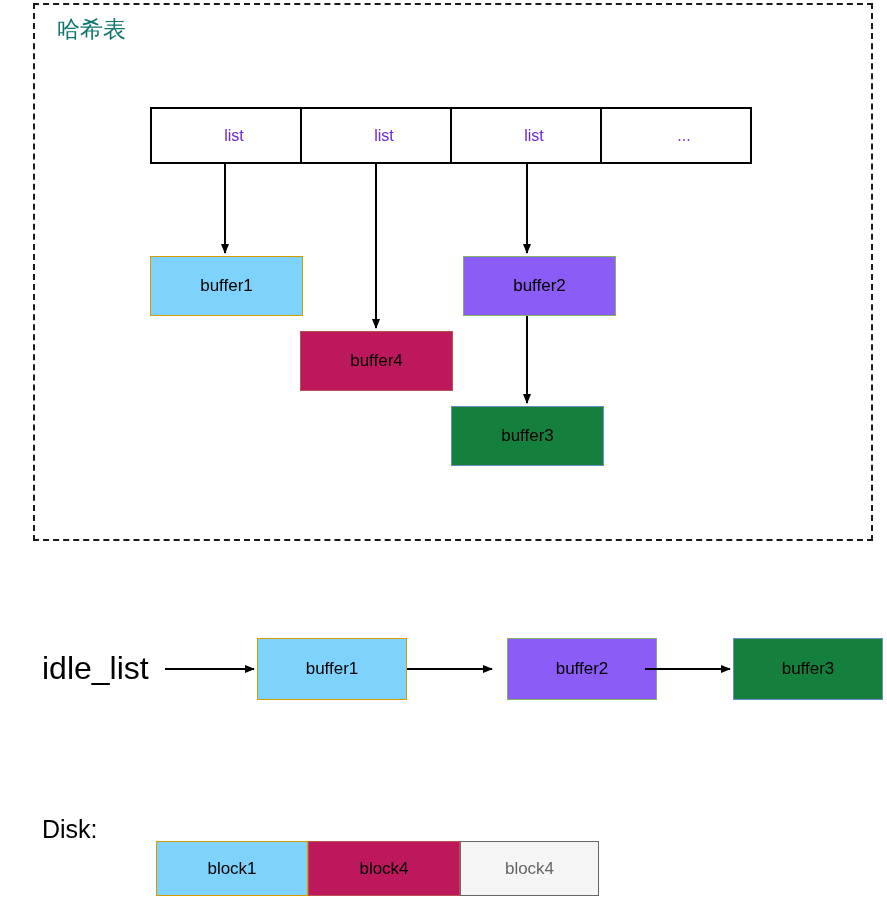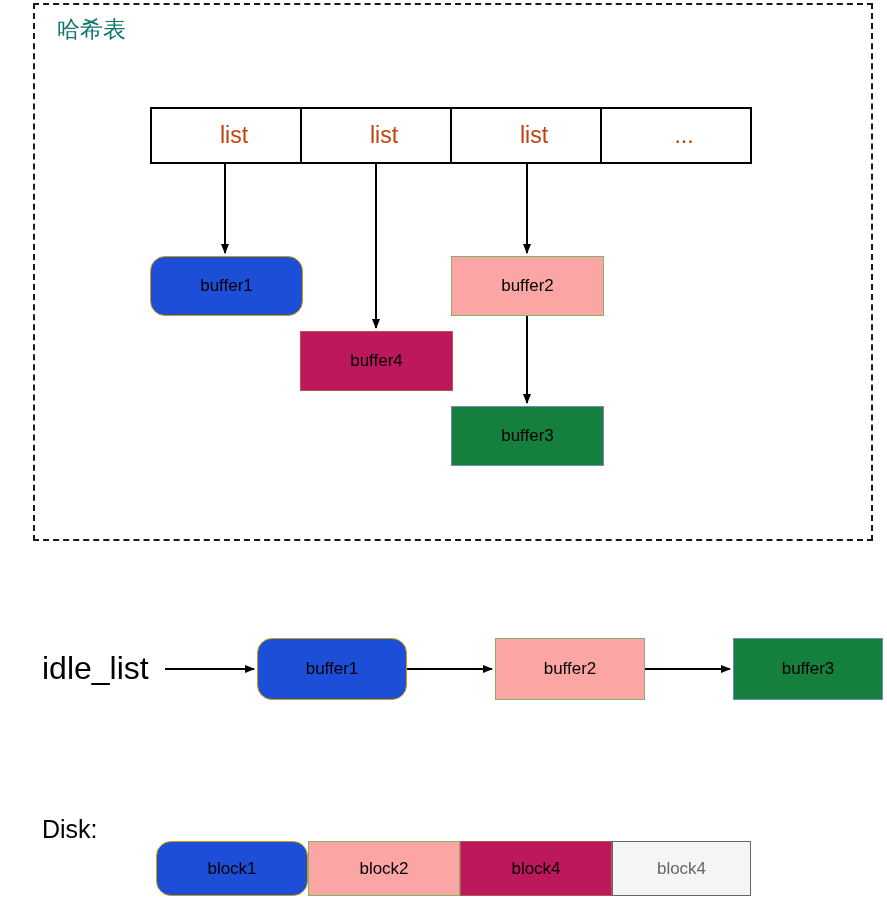--- a/index.html
+++ b/index.html
@@ -43,38 +43,38 @@
     height: 57px;
     display: flex;
     border: 2px solid #000000;
     background: #ffffff;
   }
   #bucket-table .cell {
     flex: 1 1 0;
     display: flex;
     align-items: center;
     justify-content: center;
-    font-size: 23px;
+    font-size: 16px;
     border-right: 2px solid #000000;
-    color: #c2410c;
+    color: #6d28d9;
     padding-left: 16px;
   }
   #bucket-table .cell:last-child { border-right: none; }
 
   
   .node {
     display: flex;
     align-items: center;
     justify-content: center;
     font-size: 17px;
     border-width: 1.5px;
     border-style: solid;
   }
-  .node.orange { background: #1d4ed8; border-color: #d79b00; border-radius: 15px; }
-  .node.green  { background: #fca5a5; border-color: #82b366; }
+  .node.orange { background: #7dd3fc; border-color: #d79b00; }
+  .node.green  { background: #8b5cf6; border-color: #82b366; margin-left: 12px; }
   .node.red    { background: #be185d; border-color: #b85450; }
   .node.blue   { background: #15803d; border-color: #6c8ebf; }
   .node.gray   { background: #f5f5f5; border-color: #666666; color: #666666; }
 
   
   #hb-buffer1 { left: 150px; top: 256px; width: 153px; height: 60px; }
   #hb-buffer4 { left: 300px; top: 331px; width: 153px; height: 60px; }
   #hb-buffer2 { left: 451px; top: 256px; width: 153px; height: 60px; }
   #hb-buffer3 { left: 451px; top: 406px; width: 153px; height: 60px; }
 
@@ -148,21 +148,20 @@
 <div class="abs node orange" id="il-buffer1">buffer1</div>
 
 <div class="abs node green" id="il-buffer2">buffer2</div>
 
 <div class="abs node blue" id="il-buffer3">buffer3</div>
 
 <div class="abs" id="disk-label">Disk:</div>
 
 <div class="abs" id="disk-strip">
   <div class="node orange">block1</div>
-  <div class="node green">block2</div>
   <div class="node red">block4</div>
   <div class="node gray">block4</div>
 </div>
 
 <svg class="abs" id="arrow-layer" viewBox="0 0 887 903" xmlns="http://www.w3.org/2000/svg">
   <defs>
     <marker id="arrowhead" markerWidth="10" markerHeight="8" refX="9" refY="4" orient="auto" markerUnits="userSpaceOnUse">
       <path d="M0,0 L10,4 L0,8 z" fill="#000000"></path>
     </marker>
   </defs>

